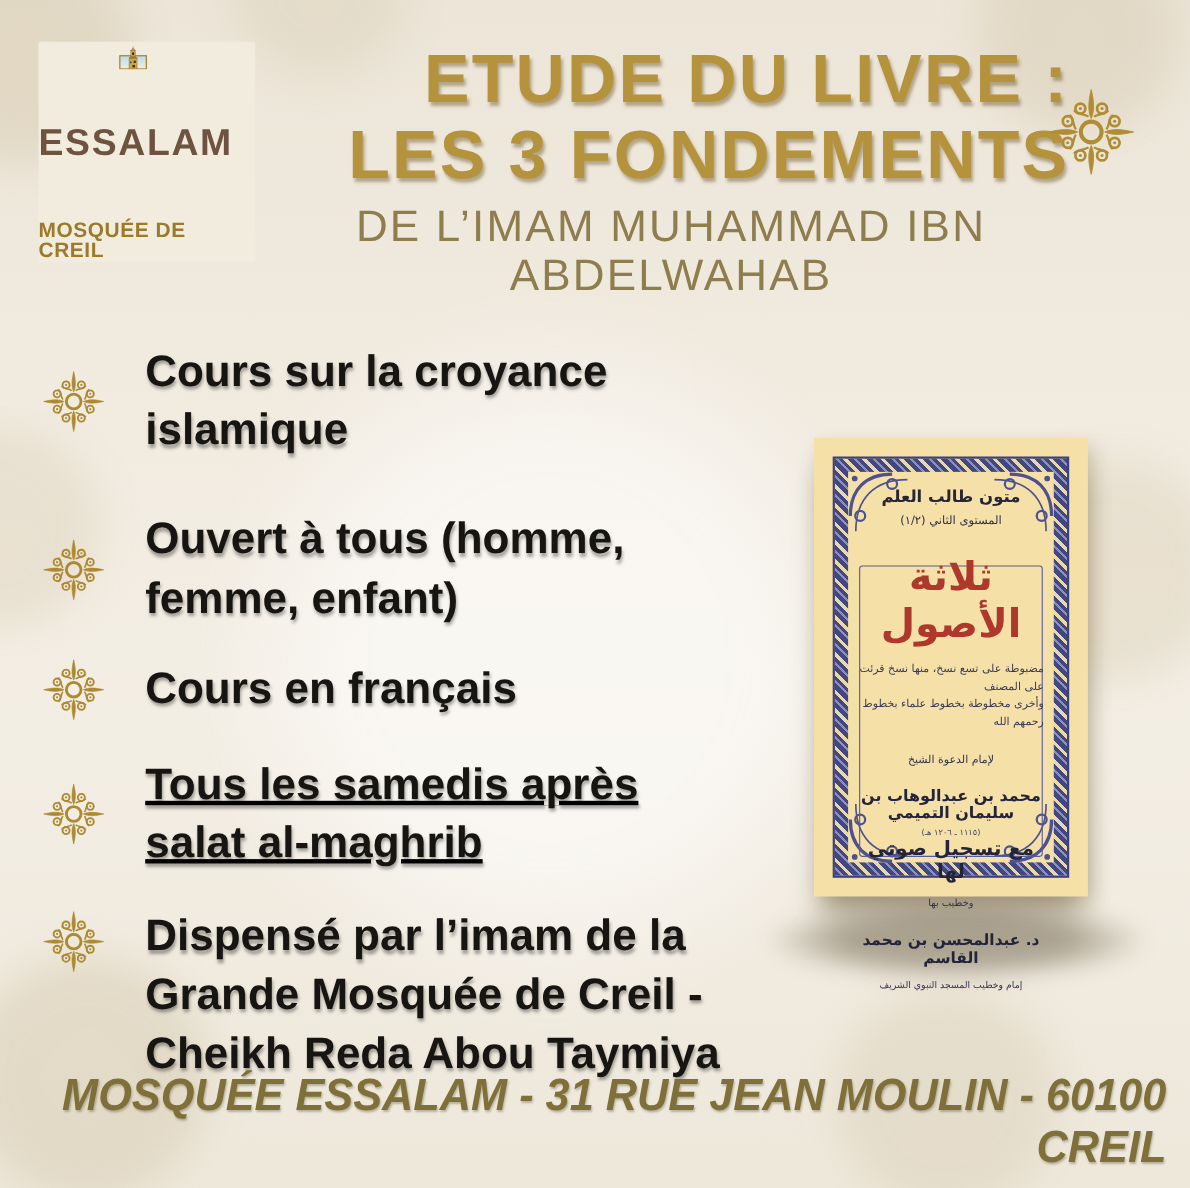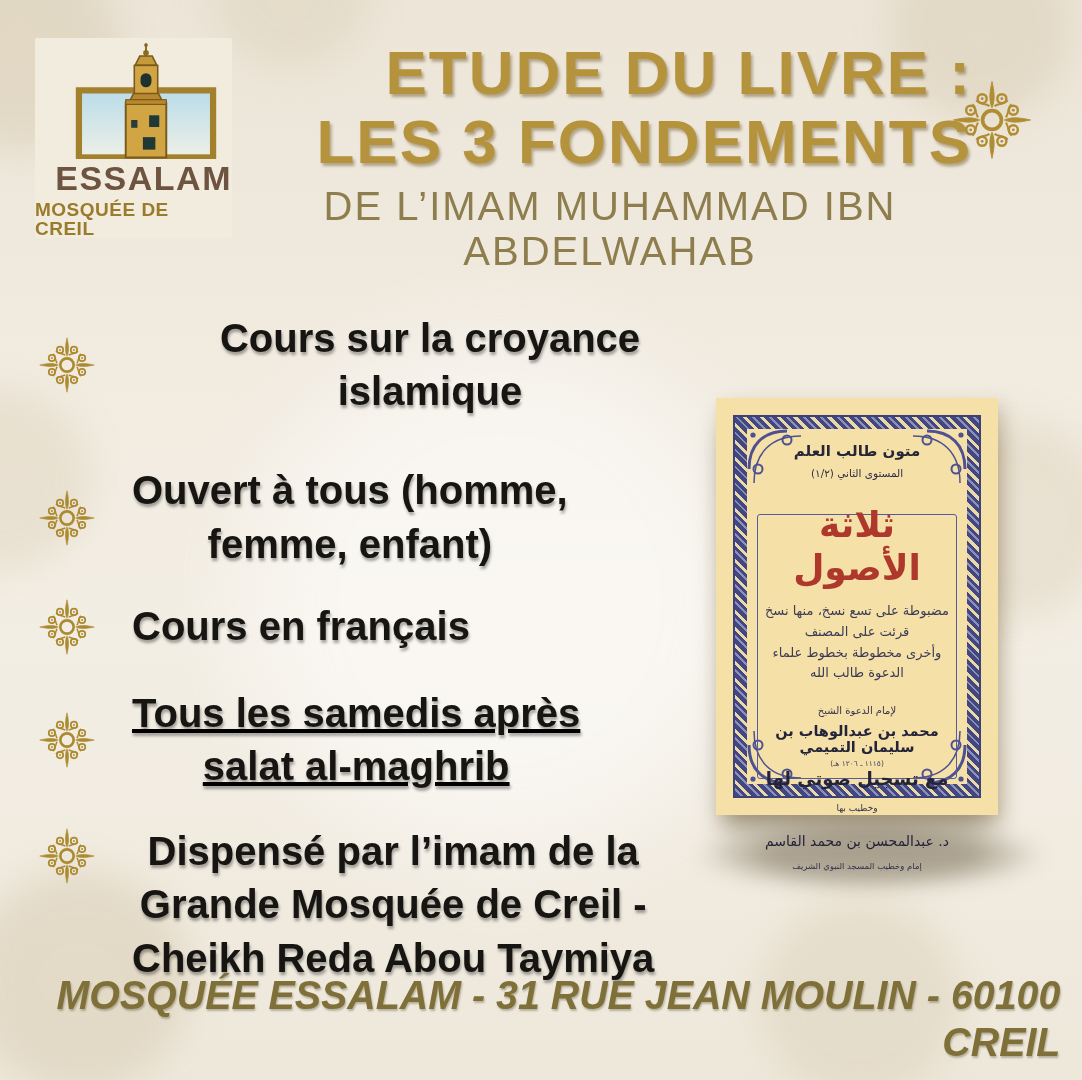--- a/index.html
+++ b/index.html
@@ -12,71 +12,71 @@
       radial-gradient(circle at 60px 90px, rgba(210,197,168,.55) 0 80px, transparent 120px),
       radial-gradient(circle at 330px 30px, rgba(214,202,175,.45) 0 60px, transparent 100px),
       radial-gradient(circle at 1020px 70px, rgba(210,197,168,.5) 0 70px, transparent 110px),
       radial-gradient(circle at 40px 520px, rgba(214,202,175,.45) 0 70px, transparent 110px),
       radial-gradient(circle at 1050px 560px, rgba(210,197,168,.4) 0 80px, transparent 120px),
       radial-gradient(circle at 120px 1020px, rgba(206,192,162,.5) 0 90px, transparent 130px),
       radial-gradient(circle at 900px 1040px, rgba(210,197,168,.45) 0 80px, transparent 120px),
       radial-gradient(ellipse at 540px 640px, rgba(255,255,255,.7) 0 180px, transparent 320px);}
   
   .logo-tile{position:absolute;left:35px;top:38px;width:197px;height:200px;background:#f2ecdf;
-    border-radius:2px;display:flex;flex-direction:column;align-items:flex-end;}
+    border-radius:2px;display:flex;flex-direction:column;align-items:flex-start;gap:48px;}
   .logo-art{margin-top:4px;}
   .logo-name{font-size:34px;font-weight:700;letter-spacing:1.5px;color:#6d5340;line-height:1;margin-top:2px;}
   .logo-sub{font-size:19px;font-weight:700;letter-spacing:.5px;color:#9a7b2c;line-height:1;margin-top:5px;}
   
   .title-block{position:absolute;left:248px;top:38px;width:724px;text-align:center;}
   .title-line{font-size:62px;font-weight:700;letter-spacing:2px;color:#b5923c;line-height:1.12;
     text-shadow:2px 3px 3px rgba(96,72,22,.42);text-align:right;}
   .title-sub{margin-top:7px;font-size:40px;font-weight:400;letter-spacing:2px;color:#8e7d4d;}
   .title-ornament{position:absolute;left:951px;top:79px;width:82px;height:82px;color:#b08d32;}
   
   .bullets{position:absolute;left:38px;top:312px;width:690px;list-style:none;margin:0;padding:0;}
-  .bullets li{display:flex;align-items:center;gap:36px;text-align:center;}
+  .bullets li{display:flex;align-items:center;gap:36px;}
   .bullets li:nth-child(1){margin-bottom:46px;}
   .bullets li:nth-child(2){margin-bottom:27px;}
   .bullets li:nth-child(3){margin-bottom:31px;}
   .bullets li:nth-child(4){margin-bottom:32px;text-decoration:underline;}
   .bullets li:nth-child(5){align-items:flex-start;}
   .bullets li:nth-child(5) .rosette{margin-top:2px;}
   .rosette{width:58px;height:58px;flex:0 0 58px;color:#ac8a31;}
   .bullet-text{font-size:40px;font-weight:600;color:#171512;line-height:1.33;white-space:pre-line;
     text-shadow:1px 3px 3px rgba(0,0,0,.35);}
   
   .book-shadow{position:absolute;left:688px;top:818px;width:364px;height:74px;filter:blur(9px);
     background:radial-gradient(ellipse at center, rgba(70,56,28,.4) 0 40%, transparent 68%);}
-  .book{position:absolute;left:716px;top:398px;width:282px;height:417px;background:#f5e0a8;
+  .book{position:absolute;left:740px;top:398px;width:249px;height:417px;background:#f5e0a8;
     box-shadow:0 22px 26px -8px rgba(70,55,25,.4), 5px 7px 16px rgba(120,95,45,.25);}
   .book-frame{position:absolute;inset:17px;border:2px solid #3d4179;
     background:repeating-linear-gradient(45deg,#43477f 0 4px,#8d90bd 4px 6px,#43477f 6px 9px,#e9d9a8 9px 12px);}
   .book-frame-hole{position:absolute;inset:31px;background:#f5e0a8;}
   .book-inner-line{position:absolute;left:41px;right:41px;top:116px;bottom:36px;
     border:1.5px solid #565a9e;border-radius:3px;}
   .corner{position:absolute;width:62px;height:62px;color:#4d5190;}
   .corner.tl{left:29px;top:29px;}
   .corner.tr{right:29px;top:29px;transform:scaleX(-1);}
   .corner.bl{left:29px;bottom:28px;transform:scaleY(-1);}
   .corner.br{right:29px;bottom:28px;transform:scale(-1,-1);}
   .book-content{position:absolute;left:40px;right:40px;top:34px;bottom:30px;direction:rtl;
     display:flex;flex-direction:column;align-items:center;text-align:center;
     font-family:"DejaVu Sans",sans-serif;color:#23233a;}
   .bk-series{margin-top:10px;font-size:15px;font-weight:700;color:#262637;}
   .bk-rule{width:48px;height:1px;background:#3a3a55;opacity:.65;margin-top:4px;}
   .bk-level{margin-top:3px;font-size:10.5px;color:#2e2e45;}
   .bk-title{margin-top:24px;font-size:36px;font-weight:700;color:#ad382b;line-height:1.2;}
-  .bk-desc{margin-top:12px;font-size:13px;line-height:1.55;color:#3b3b55;filter:blur(.3px);}
+  .bk-desc{margin-top:12px;font-size:10px;line-height:1.55;color:#3b3b55;filter:blur(.3px);text-align:right;}
   .bk-author-intro{margin-top:22px;font-size:10px;color:#33334c;}
-  .bk-author{margin-top:7px;font-size:14.5px;font-weight:700;filter:blur(.3px);text-align:center;}
+  .bk-author{margin-top:19px;font-size:14.5px;font-weight:700;filter:blur(.3px);text-align:center;}
   .bk-dates{margin-top:4px;font-size:7.5px;color:#44445e;}
   .bk-audio{margin-top:0;font-size:18px;font-weight:700;}
   .bk-editor-intro{margin-top:14px;font-size:9px;color:#33334c;}
-  .bk-editor{margin-top:20px;font-size:14px;font-weight:400;filter:blur(.3px);}
+  .bk-editor{margin-top:20px;font-size:14px;font-weight:700;filter:blur(.3px);}
   .bk-editor-title{margin-top:12px;font-size:8.5px;color:#33334c;}
   
   .footer{position:absolute;left:0;right:0;bottom:14px;text-align:right;font-style:italic;}
   .footer-text{display:inline-block;font-size:41px;font-weight:700;color:#7e7038;letter-spacing:0;
     transform:scaleX(.96);transform-origin:center;text-shadow:1px 2px 2px rgba(60,50,20,.3);}
 </style>
 </head>
 <body>
 
 <svg width="0" height="0" style="position:absolute">
@@ -196,21 +196,21 @@
     <svg class="corner br" viewBox="0 0 62 62">
         <use href="#corner-sym"></use>
       </svg>
     <div class="book-inner-line"></div>
     <div class="book-content">
       <div class="bk-series">متون طالب العلم</div>
       <div class="bk-rule"></div>
       <div class="bk-level">المستوى الثاني (١/٢)</div>
       <div class="bk-title">ثلاثة الأصول</div>
       <div class="bk-desc">مضبوطة على تسع نسخ، منها نسخ قرئت على المصنف</div>
-      <div class="bk-desc" style="margin-top:1px">وأخرى مخطوطة بخطوط علماء الدعوة طالب الله</div>
+      <div class="bk-desc" style="margin-top:1px">وأخرى مخطوطة بخطوط علماء بخطوط رحمهم الله</div>
       <div class="bk-author-intro">لإمام الدعوة الشيخ</div>
       <div class="bk-author">محمد بن عبدالوهاب بن سليمان التميمي</div>
       <div class="bk-dates">(١١١٥ ـ ١٢٠٦ هـ)</div>
       <div class="bk-audio">مع تسجيل صوتي لها</div>
       <div class="bk-editor-intro">وخطيب بها</div>
       <div class="bk-editor">د. عبدالمحسن بن محمد القاسم</div>
       <div class="bk-editor-title">إمام وخطيب المسجد النبوي الشريف</div>
     </div>
   </div>
 

